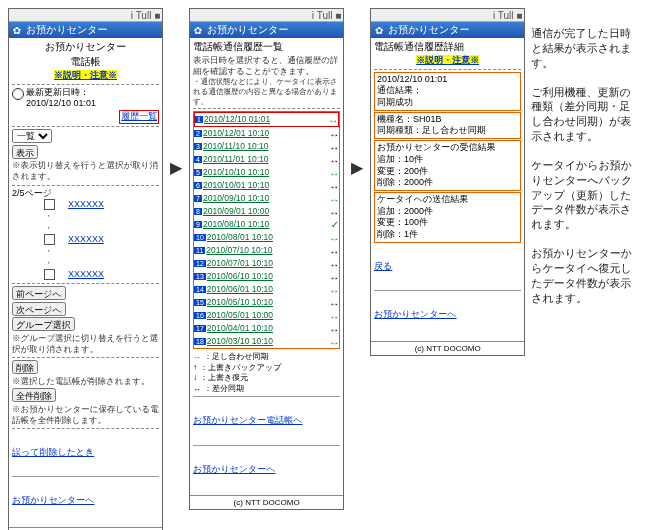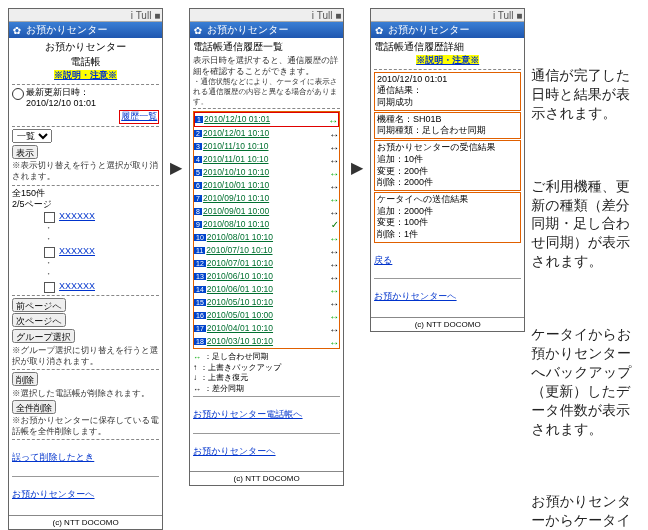--- a/index.html
+++ b/index.html
@@ -58,36 +58,36 @@
     margin-bottom: 2px;
   }
   .blue-link { color: #0033cc; text-decoration: underline; }
   .divider-dashed { border-top: 1px dashed #888; margin: 2px 0; }
   .orange-box { border: 1px solid #e06000; padding: 1px 2px; margin:1px 0; }
   .red-box { border: 1.5px solid #e00000; padding: 0 1px; display:inline-block; }
   .select-row { display:flex; align-items:center; gap:2px; margin:2px 0;}
   select, button { font-size: 9px; }
   button.small { padding:0 2px; height:14px; }
   .list-entries { margin:0; padding:0; list-style:none; }
-  .list-entries li { display:flex; align-items:flex-end; gap:4px;padding-left:32px; }
+  .list-entries li { display:flex; align-items:flex-start; gap:13px;padding-left:32px; }
   .chk { width:9px;height:9px;border:1px solid #555;display:inline-block;}
   .footer { text-align:center; font-size:8px; border-top:1px solid #888; padding:2px 0;}
   .hist-list { margin:0;padding:0;list-style:none; border:1px solid #e06000;}
   .hist-list li { display:flex; align-items:center; justify-content:space-between; }
   .hist-list li a { color:#007030; text-decoration:underline; font-size:8.5px;}
   .num-badge { background:#0044cc;color:#fff; font-size:7px; padding:0 2px; margin-right:1px;}
   .hist-list li.first { border:1.5px solid #e00000;}
   .icon-sync { font-size:10px; }
   .legend { font-size:8px; margin-top:3px;}
   .legend div{display:flex;gap:3px;align-items:center;}
   .arrow-col { width:14px; display:flex; align-items:center; justify-content:center; padding-top:150px;}
   .arrow-col span{ font-size:16px; color:#333;}
   .annot-col { width:110px; display:flex; flex-direction:column; gap:14px; padding-top:18px;}
-  .annot { font-size:14px; color:#222; line-height:1.35;margin-top:40px;}
-  .link-row{ margin:12px 0;}
+  .annot { font-size:11px; color:#222; line-height:1.35;}
+  .link-row{ margin:18px 0;}
   .warn-link { color:#0033cc; background:#ffff00; font-weight:bold; text-decoration:underline;}
   .sep{border-top:1px solid #999;margin:2px 0;}
   .clock-row{display:flex;align-items:flex-start;gap:2px;}
   .clock-ico{width:10px;height:10px;border:1px solid #333;border-radius:50%;position:relative;margin-top:1px;}
   .btn-row{margin:1px 0;}
   .grey-note{color:#333;font-size:8.5px;}
 </style>
 </head>
 <body>
 
@@ -114,21 +114,20 @@
       <div style="text-align:right">
         <span class="red-box"><a class="blue-link">履歴一覧</a></span>
       </div>
       <div class="divider-dashed"></div>
       <div class="select-row">
         <select><option>一覧</option></select>
       </div>
       <div class="btn-row"><button class="small">表示</button></div>
       <div class="grey-note">※表示切り替えを行うと選択が取り消されます。</div>
       <div class="divider-dashed"></div>
-      <div>全150件</div>
       <div style="text-align:left">2/5ページ</div>
       <ul class="list-entries">
         <li>
             <span class="chk"></span>
             <a class="blue-link">XXXXXX</a>
           </li>
         <li>
             <span style="color:#666">・<br>・</span>
           </li>
         <li>

